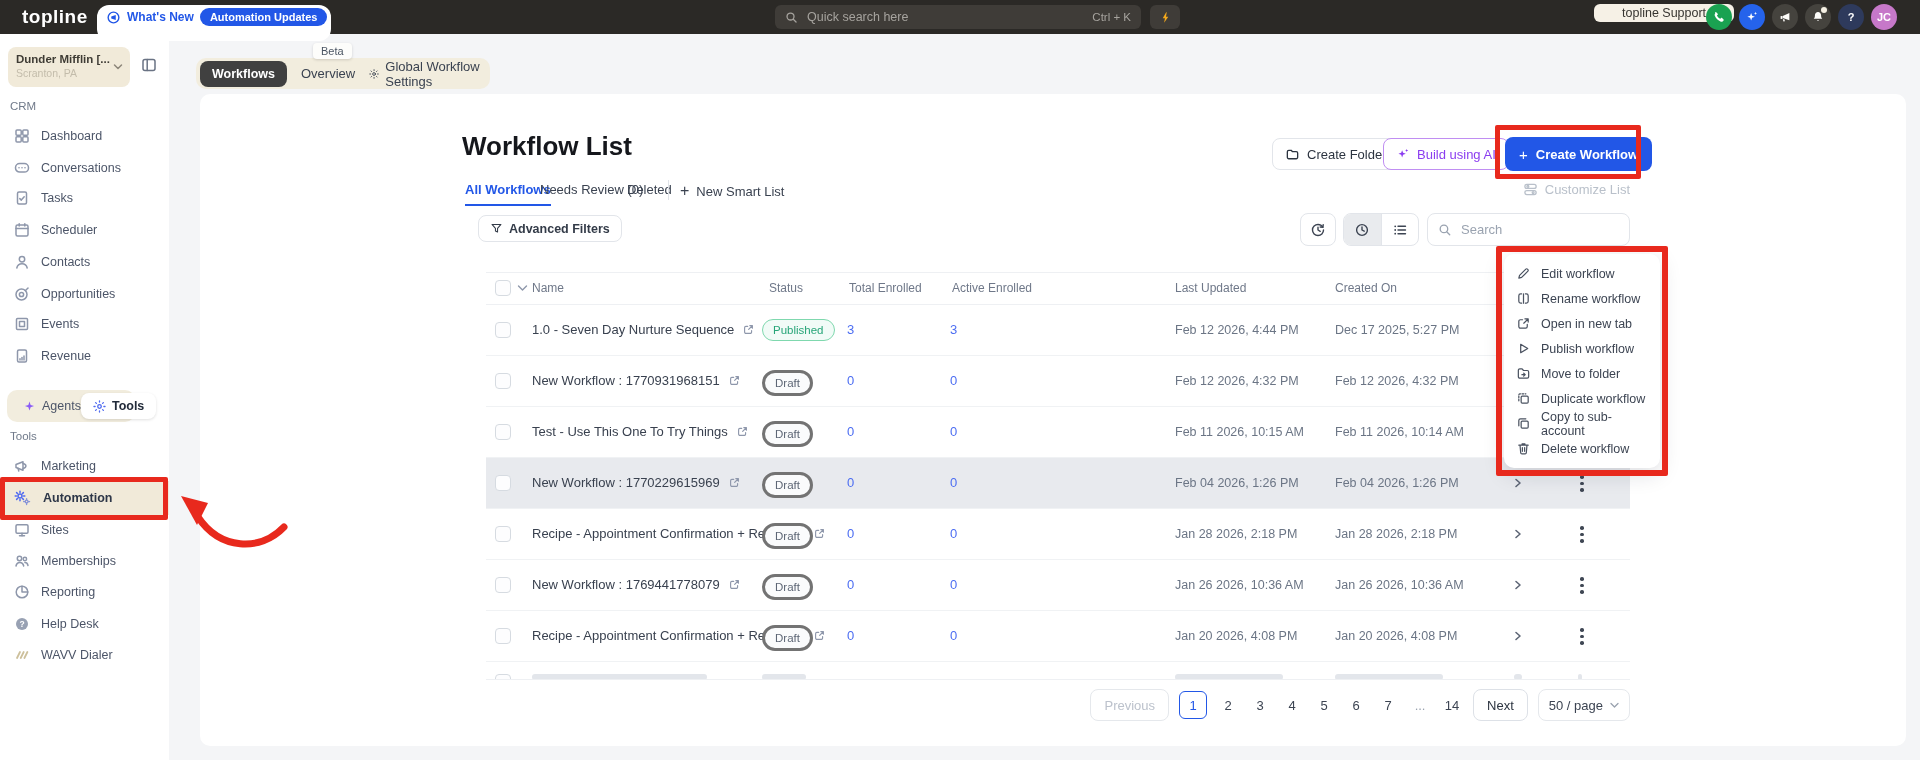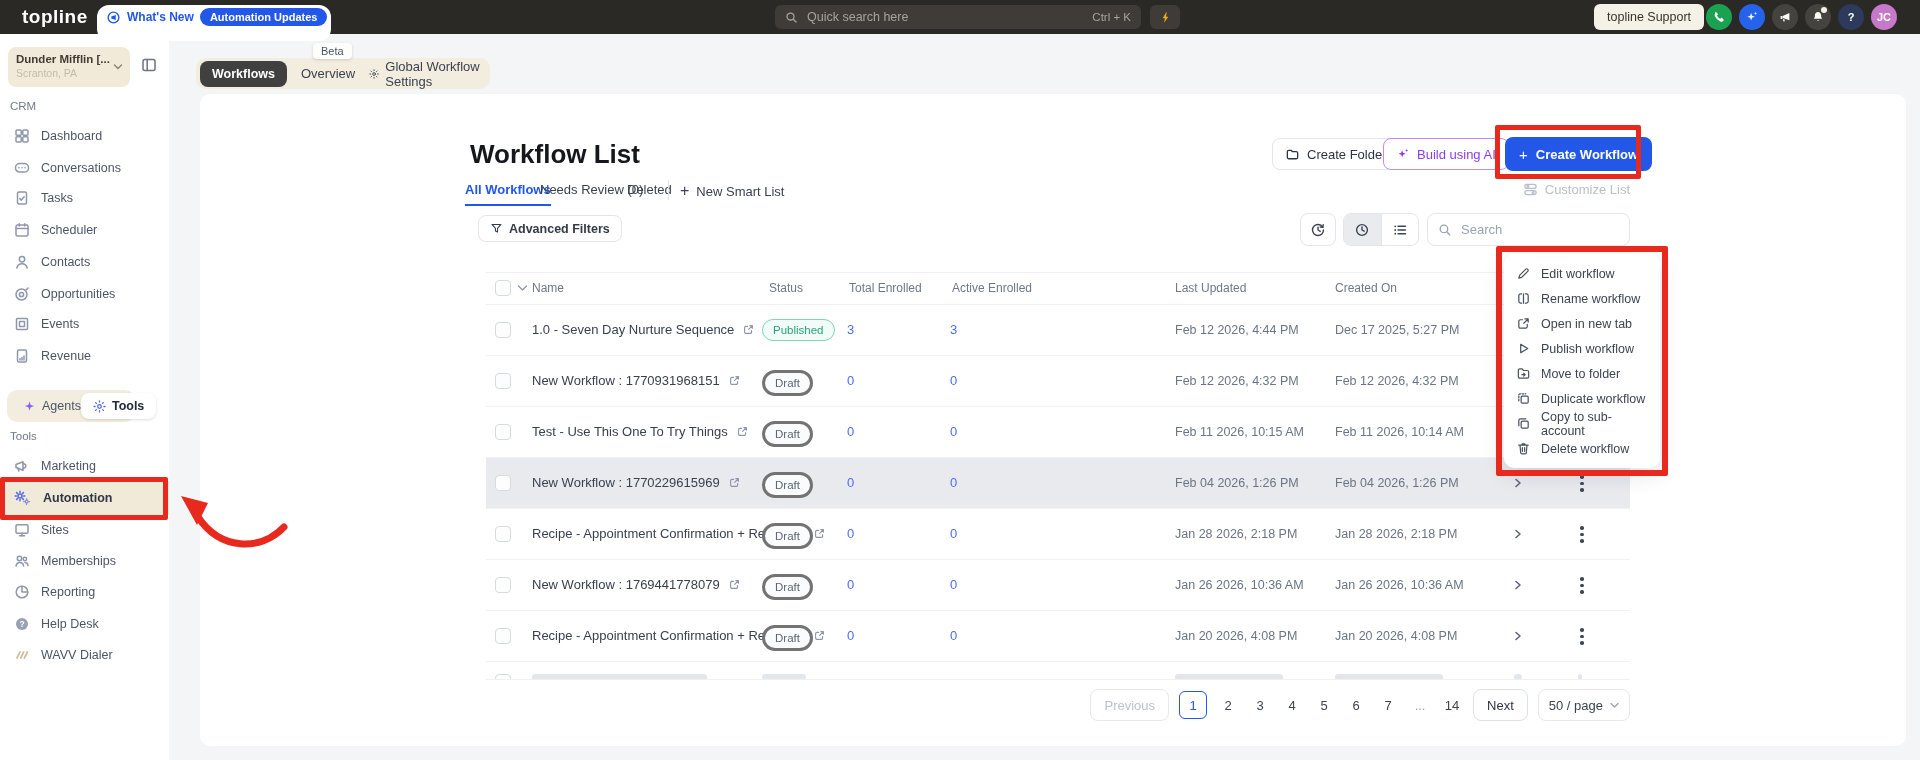--- a/index.html
+++ b/index.html
@@ -16,22 +16,22 @@
     display:flex;align-items:center;gap:6px;padding:0 4px 12px 9px}
   .wn-text{color:#2257e7;font-size:12px;font-weight:700}
   .wn-badge{background:#2257e7;color:#fff;font-size:11px;font-weight:700;padding:3px 10px;border-radius:10px}
   .top-search{position:absolute;left:775px;top:5px;width:366px;height:24px;background:#3f3c38;border-radius:6px;
     display:flex;align-items:center;padding:0 10px;gap:7px;box-sizing:border-box}
   .top-search input{flex:1;background:transparent;border:none;outline:none;color:#cfccc7;font-size:12.5px;font-family:inherit}
   .top-search input::placeholder{color:#a6a39e}
   .ts-k{color:#a6a39e;font-size:11.5px;white-space:nowrap}
   .bolt-btn{position:absolute;left:1150px;top:5px;width:30px;height:24px;background:#3f3c38;border-radius:6px;
     display:flex;align-items:center;justify-content:center}
-  .support-btn{position:absolute;left:1594px;top:4px;height:26px;background:#f6f1e6;color:#36342f;font-size:12.5px;
-    border-radius:6px;display:flex;align-items:center;padding:0 13px}
+  .support-btn{position:absolute;left:1594px;top:4px;height:18px;background:#f6f1e6;color:#36342f;font-size:12.5px;
+    border-radius:6px;display:flex;align-items:center;padding:0 28px}
   .tcircle{position:absolute;top:4px;width:26px;height:26px;border-radius:50%;display:flex;align-items:center;justify-content:center;color:#fff;font-size:11px;font-weight:700}
   .c-phone{left:1706px;background:#1aa251}
   .c-ai{left:1739px;background:#2563eb}
   .c-mega{left:1772px;background:#45433e}
   .c-bell{left:1805px;background:#45433e}
   .c-help{left:1838px;background:#2e3a5c}
   .c-avatar{left:1871px;background:#c678c9}
   .bell-dot{position:absolute;right:4px;top:3px;width:6px;height:6px;border-radius:50%;background:#f5f0e4}
 
   
@@ -408,21 +408,21 @@
           <g class="st" style="stroke:#3a4250;stroke-width:1.4">
             <circle cx="8" cy="8" r="2.2"></circle>
             <path d="M8 2.6V1.2M8 14.8v-1.4M2.6 8H1.2M14.8 8h-1.4M4.2 4.2 3.2 3.2M11.8 11.8l1 1M11.8 4.2l1-1M4.2 11.8l-1 1"></path>
           </g>
         </svg>
       <span>Global Workflow Settings</span>
     </span>
   </nav>
 
   <section class="card">
-    <h1 class="page-title" style="margin:12px">Workflow List</h1>
+    <h1 class="page-title" style="margin:4px">Workflow List</h1>
 
     <div class="btn btn-folder">
       <svg class="i15" viewBox="0 0 16 16">
           <g class="st" style="stroke:#2c3440;stroke-width:1.4">
             <path d="M2.5 5A1.5 1.5 0 0 1 4 3.5h2.6L8 5h4A1.5 1.5 0 0 1 13.5 6.5V11A1.5 1.5 0 0 1 12 12.5H4A1.5 1.5 0 0 1 2.5 11V5z"></path>
           </g>
         </svg>
       <span>Create Folder</span>
     </div>
     <div class="btn btn-ai">

